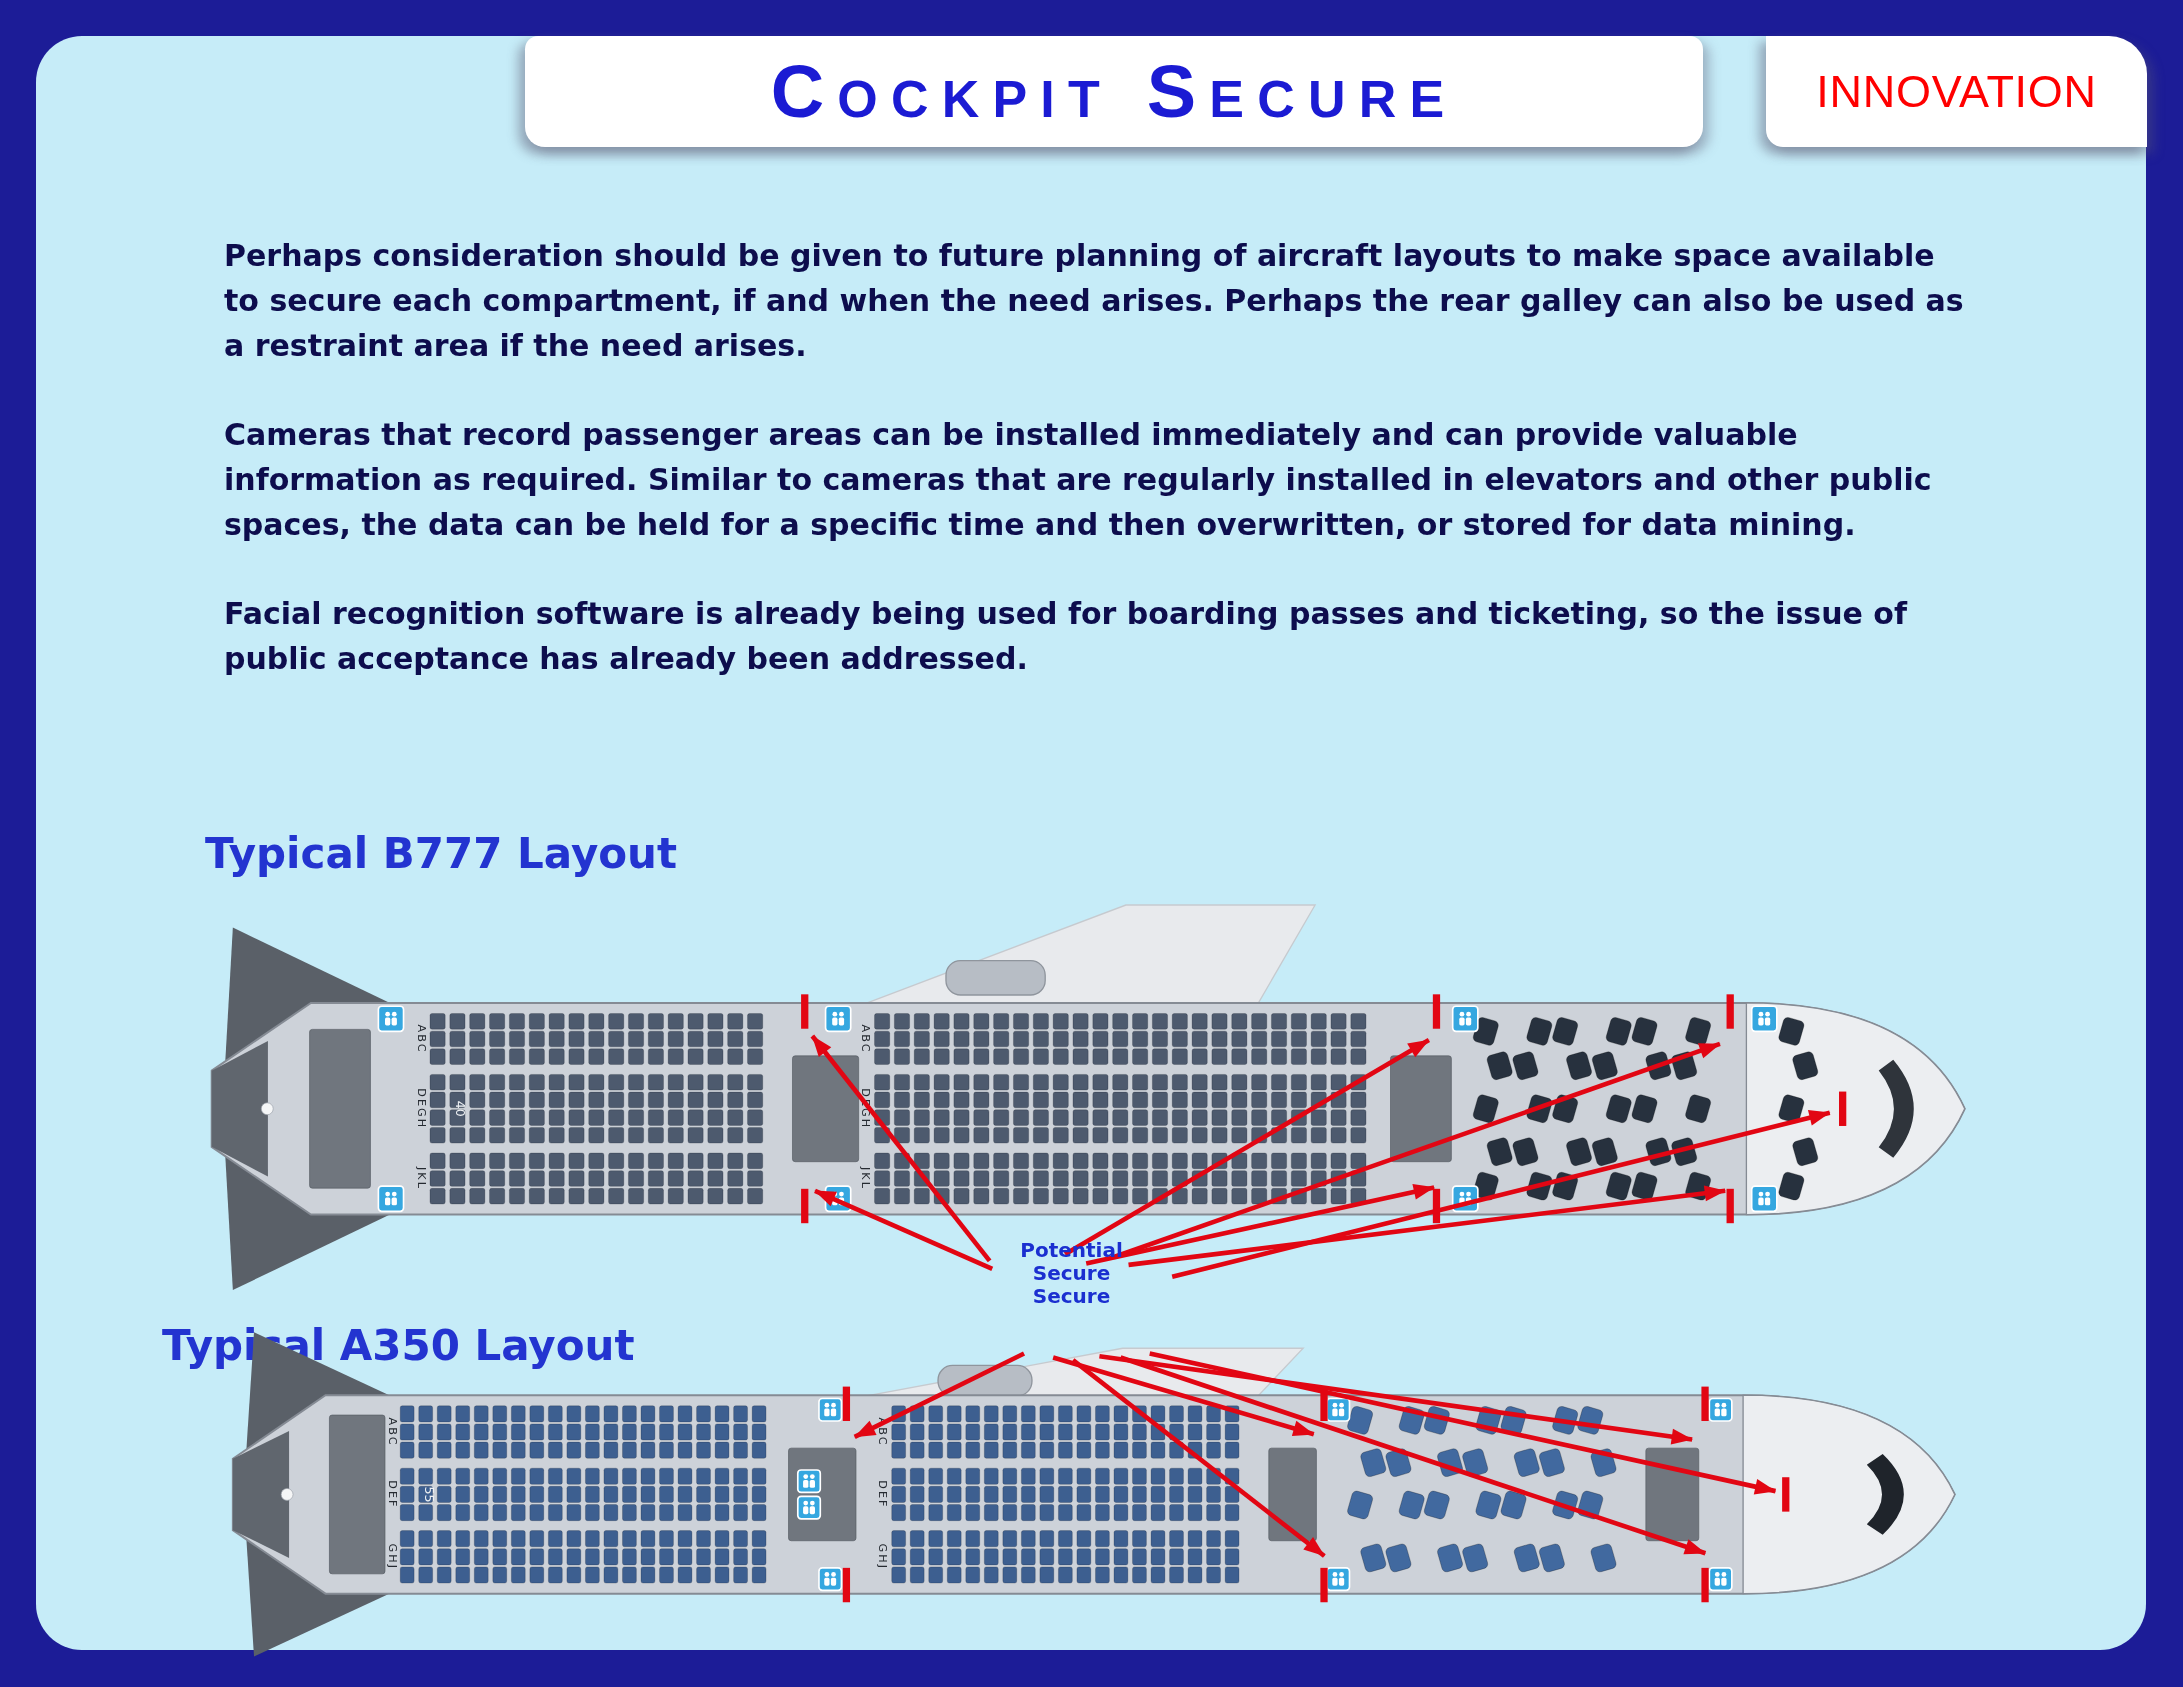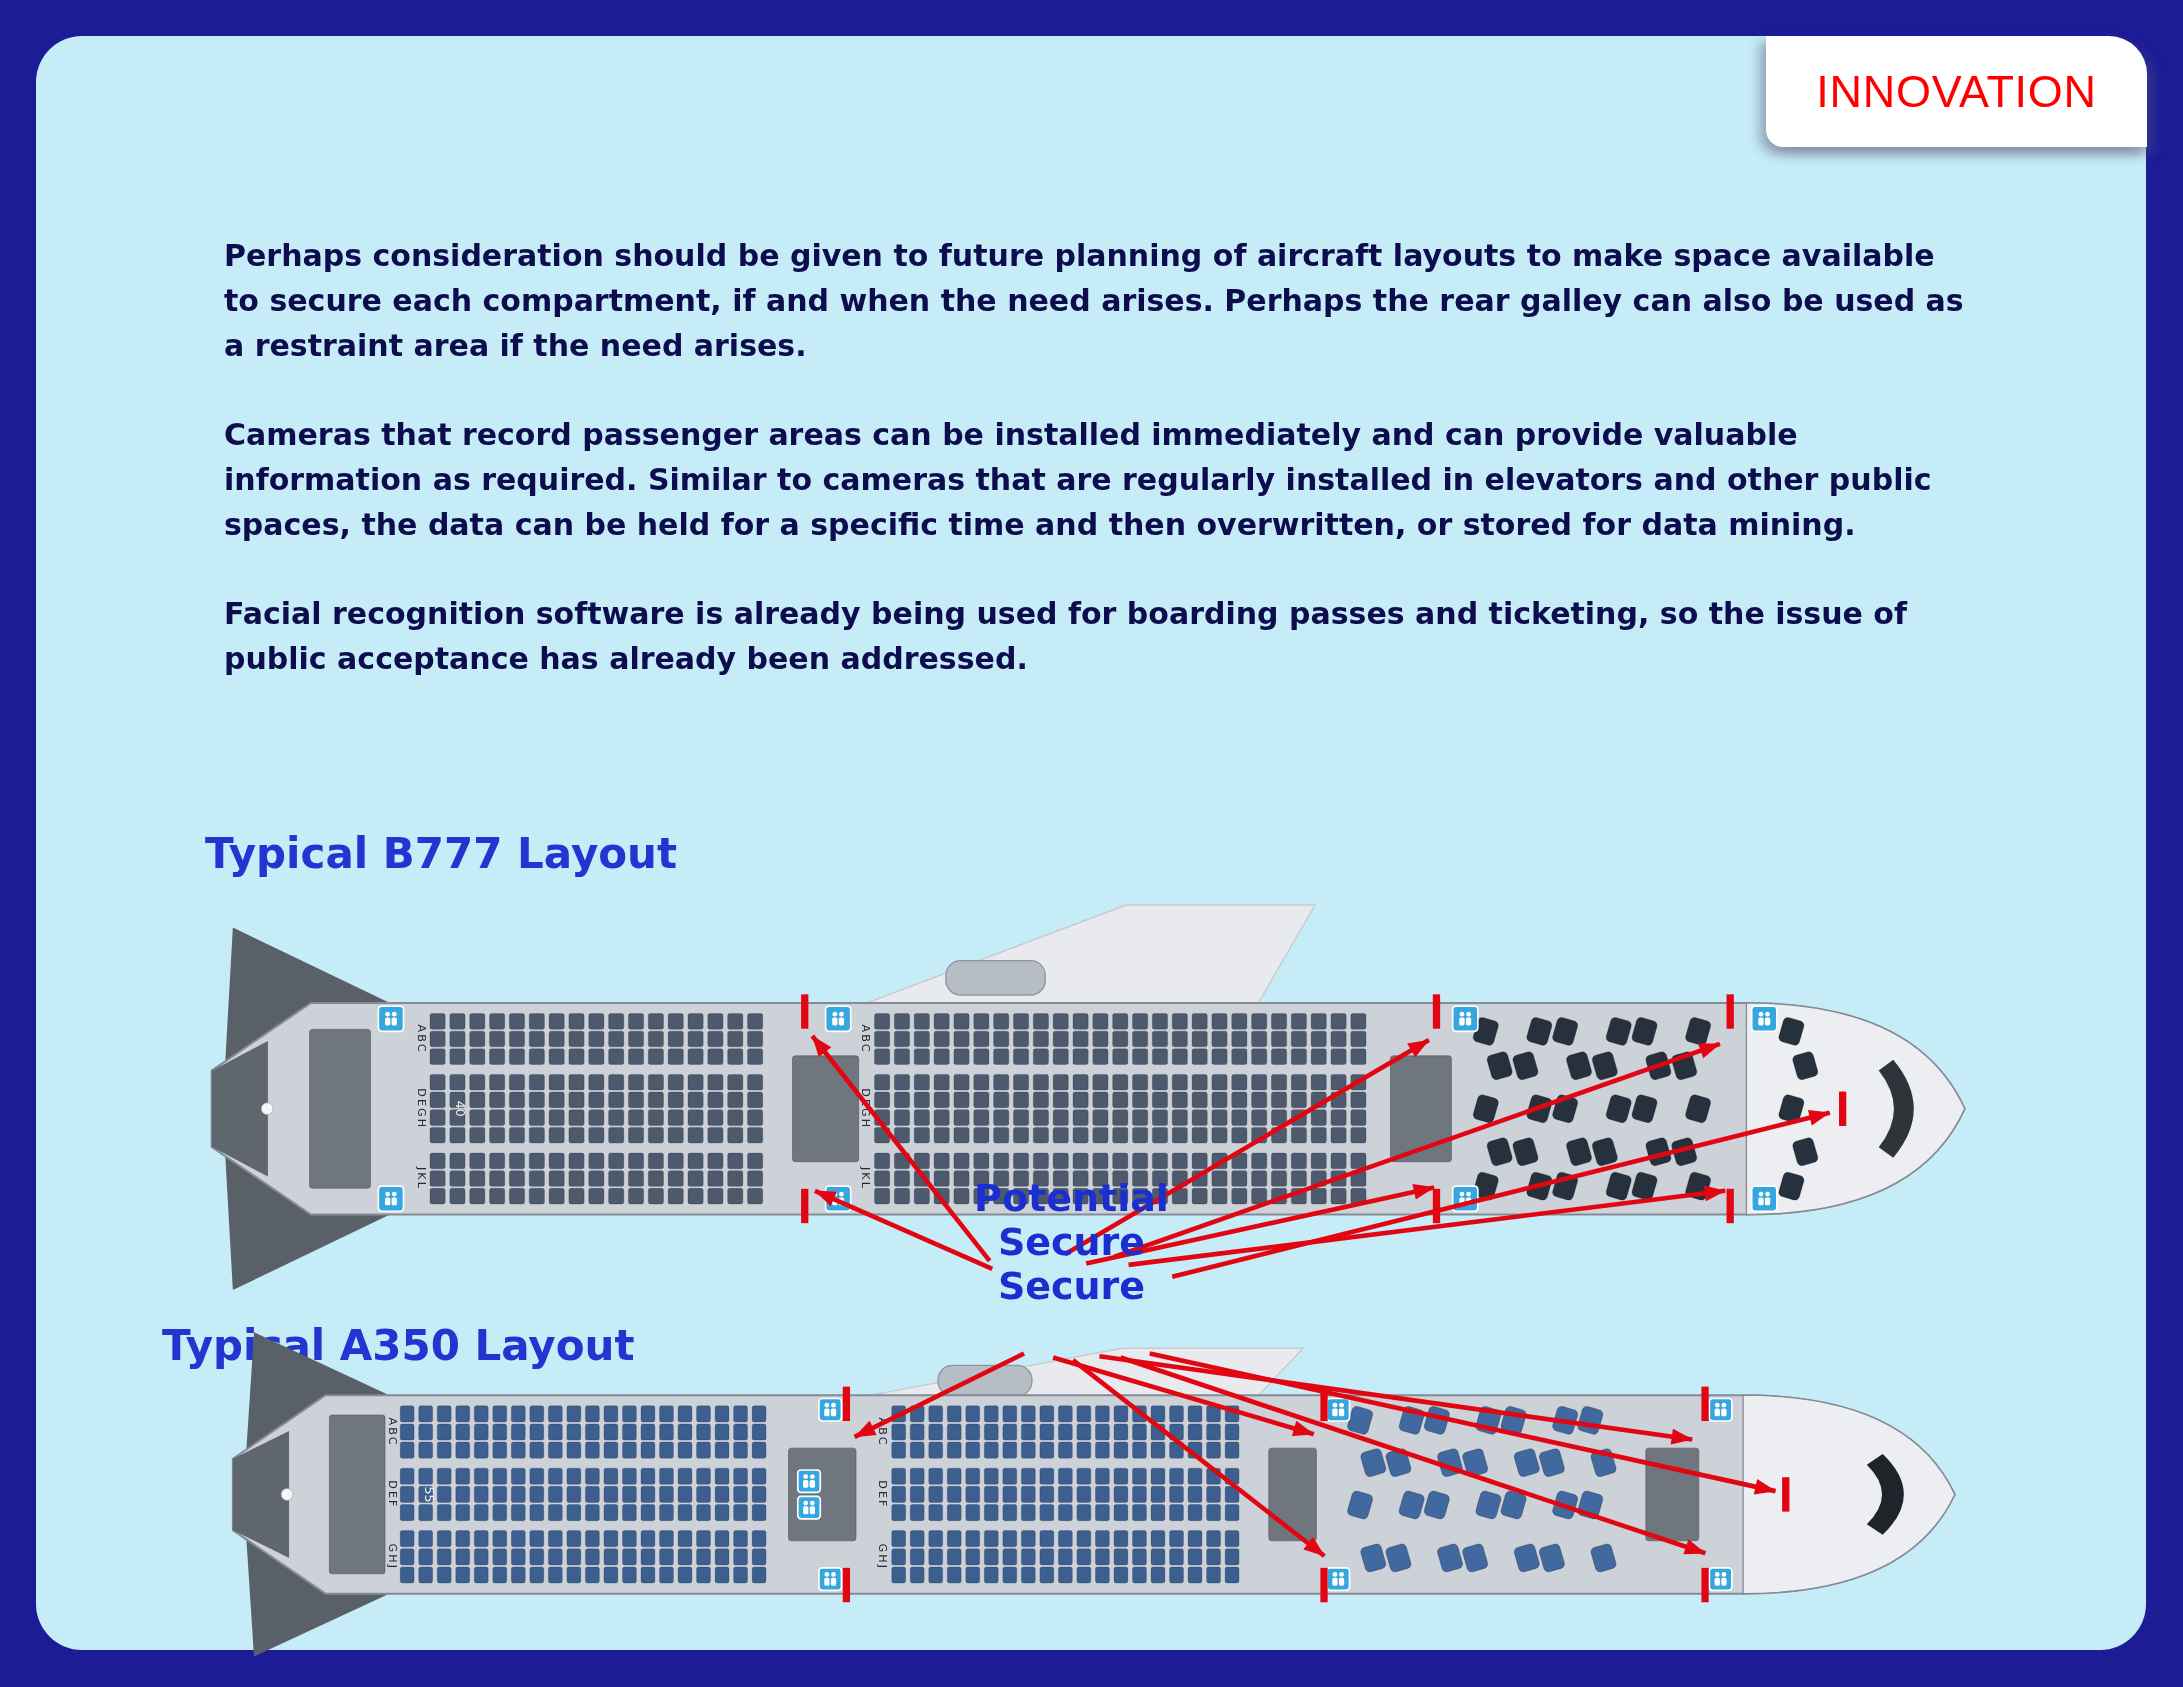--- a/index.html
+++ b/index.html
@@ -17,29 +17,32 @@
                   display:flex;align-items:center;justify-content:center;}
   .innovation-label{font-family:"Liberation Sans",sans-serif;font-weight:400;
                     color:#ff0000;font-size:45px;letter-spacing:0.7px;}
   .bodytext{position:absolute;left:224px;top:233px;width:1747px;
             font-size:30px;line-height:1.5;font-weight:600;color:#0d0d4d;}
   .bodytext p{margin:0 0 44px 0;}
   .layout-label{position:absolute;font-size:42px;font-weight:700;color:#2334d0;}
   .label-b777{left:205px;top:829px;}
   .label-a350{left:162px;top:1321px;}
   #diagram{position:absolute;left:0;top:0;}
-  .callout{position:absolute;left:939px;top:1176px;width:265px;text-align:center;
-           color:#1b2fd0;font-weight:700;font-size:38px;line-height:1.16;}
+  .callout{position:absolute;left:939px;top:1239px;width:265px;text-align:center;
+           color:#1b2fd0;font-weight:700;font-size:20px;line-height:1.16;}
 </style>
 </head>
 <body>
 
 <div class="page">
   <div class="panel"></div>
 
+  <div class="tab title-tab">
+    <div class="page-title">Cockpit Secure</div>
+  </div>
 
   <div class="tab innovation-tab">
     <span class="innovation-label">INNOVATION</span>
   </div>
 
   <div class="bodytext">
     <p>Perhaps consideration should be given to future planning of aircraft layouts to make space available to secure each compartment, if and when the need arises. Perhaps the rear galley can also be used as a restraint area if the need arises.</p>
     <p>Cameras that record passenger areas can be installed immediately and can provide valuable information as required. Similar to cameras that are regularly installed in elevators and other public spaces, the data can be held for a specific time and then overwritten, or stored for data mining.</p>
     <p>Facial recognition software is already being used for boarding passes and ticketing, so the issue of public acceptance has already been addressed.</p>
   </div>

